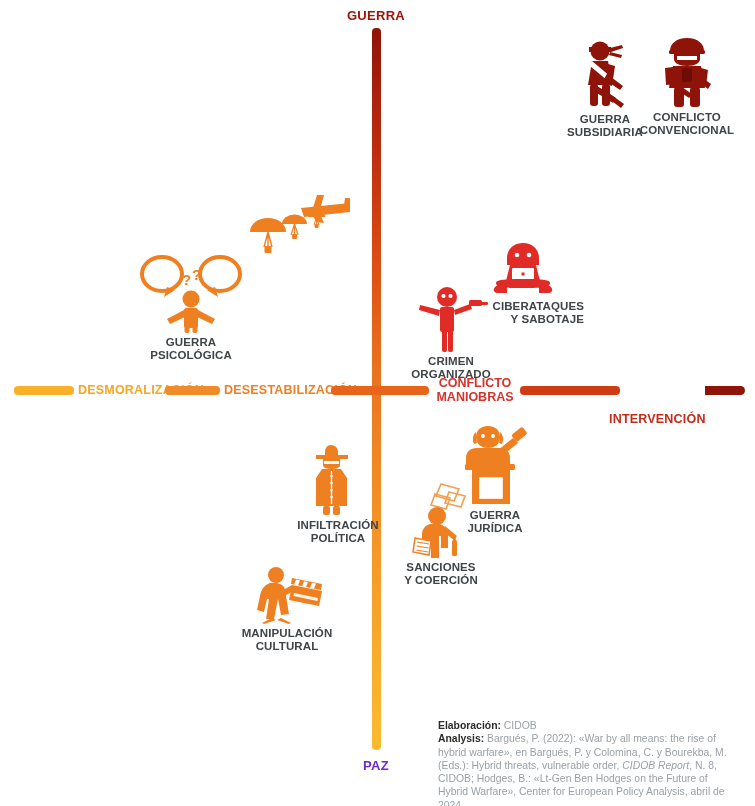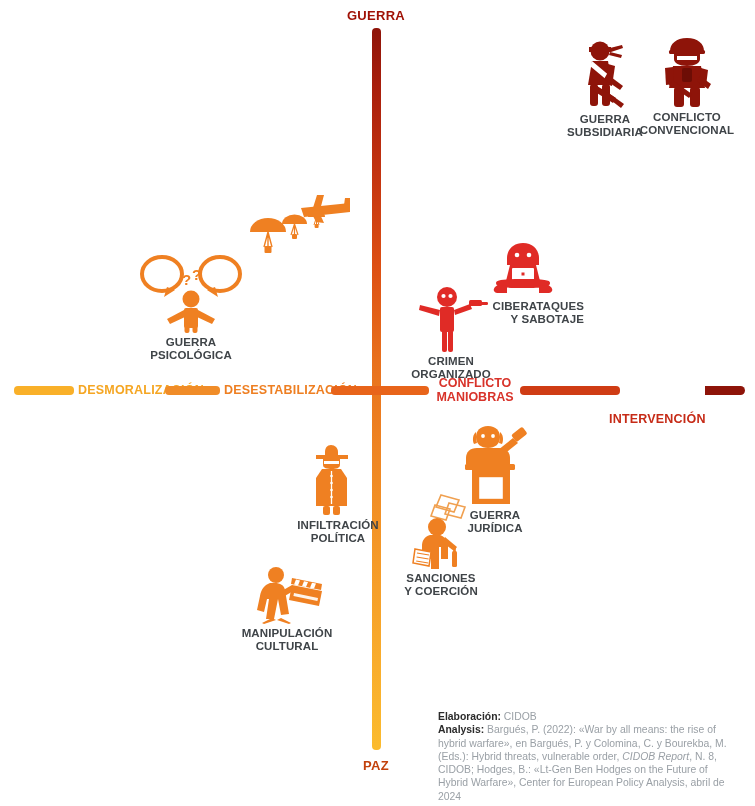--- a/index.html
+++ b/index.html
@@ -35,21 +35,21 @@
   }
   .axis-cap-label {
     position: absolute;
     font-weight: bold;
     font-size: 13px;
     letter-spacing: 0.3px;
     text-align: center;
     width: 140px;
   }
   #label-guerra { left: 306px; top: 8px; color: #a01206; }
-  #label-paz    { left: 306px; top: 758px; color: #c2410c; }
+  #label-paz    { left: 306px; top: 758px; color: #6d28d9; }
 
   
   .h-bar { position: absolute; top: 386px; height: 9px; border-radius: 4px; }
   .h-lbl {
     position: absolute;
     font-weight: bold;
     font-size: 12.5px;
     letter-spacing: 0.2px;
     white-space: nowrap;
   }
@@ -93,21 +93,21 @@
     position: absolute;
     left: 438px; top: 710px;
     width: 290px;
     font-size: 10.4px;
     line-height: 13.3px;
     color: #9aa0a6;
     text-align: left;
   }
   #credits b { color: #2b2b2b; }
   #credits i { font-style: italic; }
-  #credits .line { display: block; }
+  #credits .line { display: block; margin-top: 9px; }
 </style>
 </head>
 <body>
 
 <div id="stage">
 
   <div class="v-axis"></div>
   <div class="axis-cap-label" id="label-guerra">GUERRA</div>
   <div class="axis-cap-label" id="label-paz">PAZ</div>
 
@@ -297,21 +297,21 @@
         <path d="M48 13.6 l4 0.8 l-2 5 l-4 -0.8 Z"></path>
         <path d="M56 15.2 l4 0.8 l-2 5 l-4 -0.8 Z"></path>
         <path d="M64 16.8 l4 0.8 l-2 5 l-4 -0.8 Z"></path>
         <path d="M46 27 l24 5 l-0.6 3 l-24 -5 Z" opacity="0.9"></path>
       </g>
     </svg>
     <div class="cap">MANIPULACIÓN
 CULTURAL</div>
   </div>
 
-  <div class="node" style="left:383px; top:491px; width:116px;">
+  <div class="node" style="left:383px; top:480px; width:116px;">
     <svg class="gfx" width="72" height="78" viewBox="0 0 72 78">
       <g fill="none" stroke="#f0a050" stroke-width="1.6">
         <path d="M36 4 l18 5 l-5 12 l-18 -5 Z"></path>
         <path d="M44 12 l16 4 l-4 11 l-16 -4 Z"></path>
         <path d="M30 14 l15 4 l-4 11 l-15 -4 Z"></path>
       </g>
       <g fill="#ef8022">
         <circle cx="32" cy="36" r="9"></circle>
         <path d="M25 44 c-6 2 -8 6 -8 11 l0 13 l7 0 l0 -12 l2 0 l0 24 l8 0 l0 -24 l2 0 l0 12 l7 0 l0 -13 c0 -5 -3 -9 -8 -11 Z"></path>
         <path d="M40 46 l12 10 l-3 4 l-12 -9 Z"></path>

